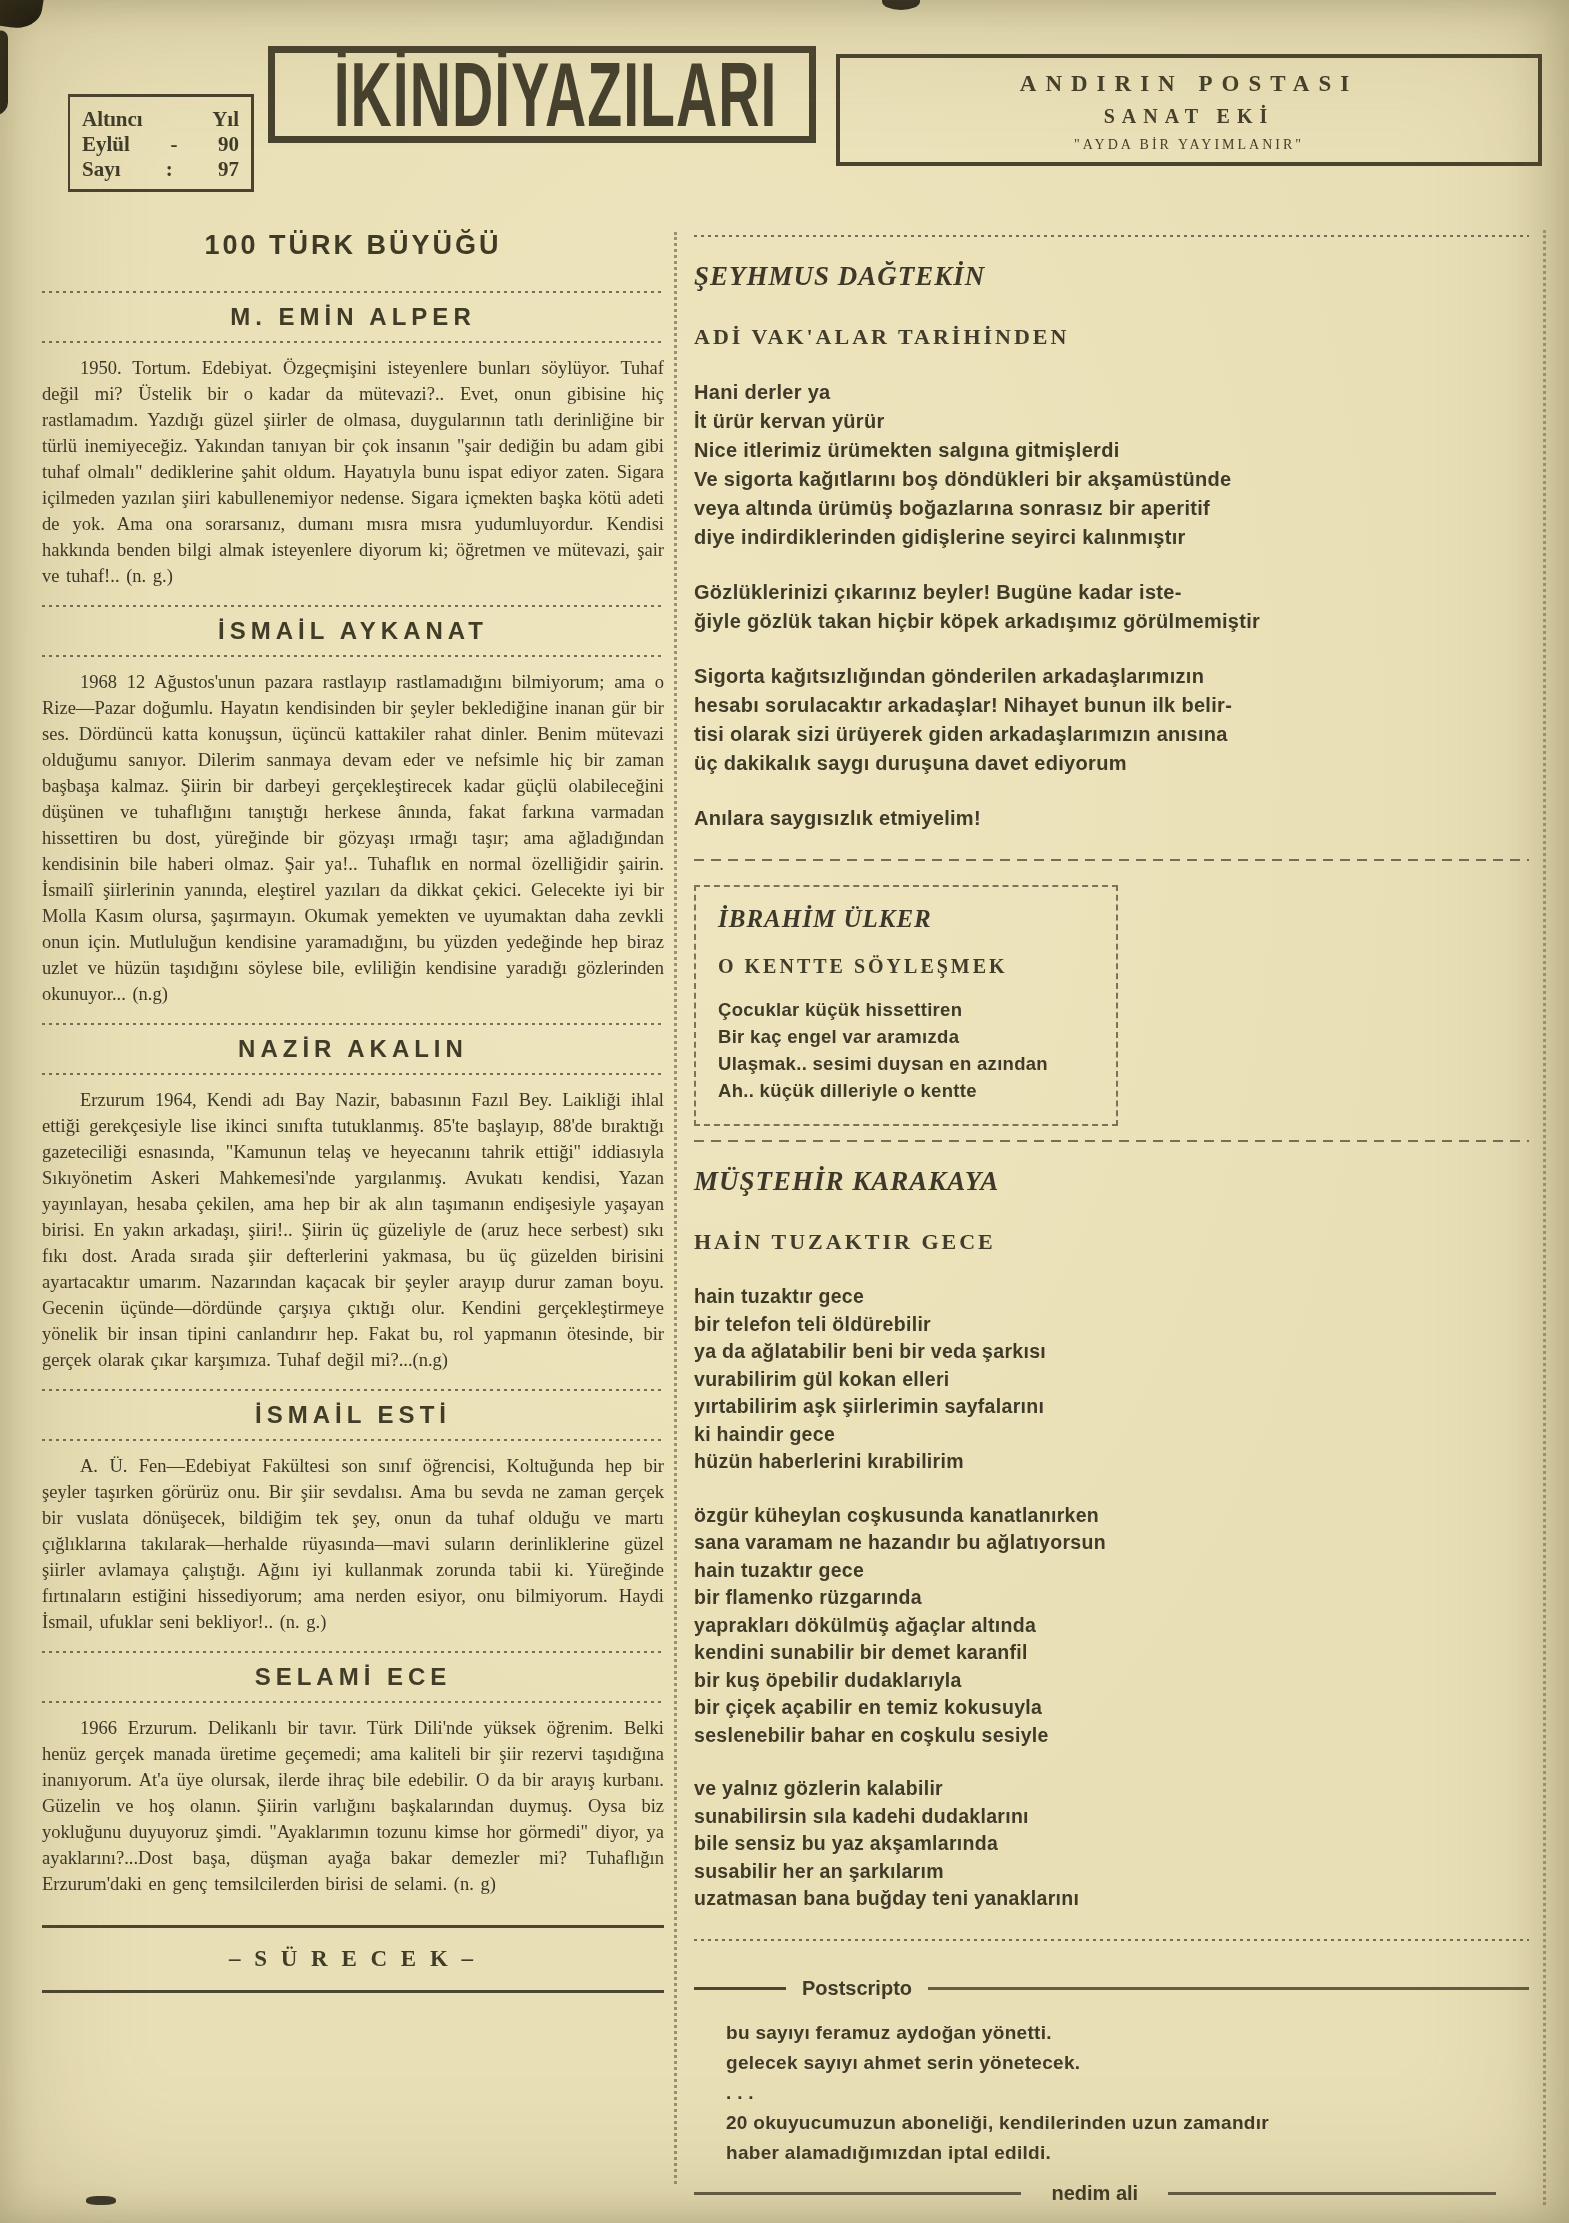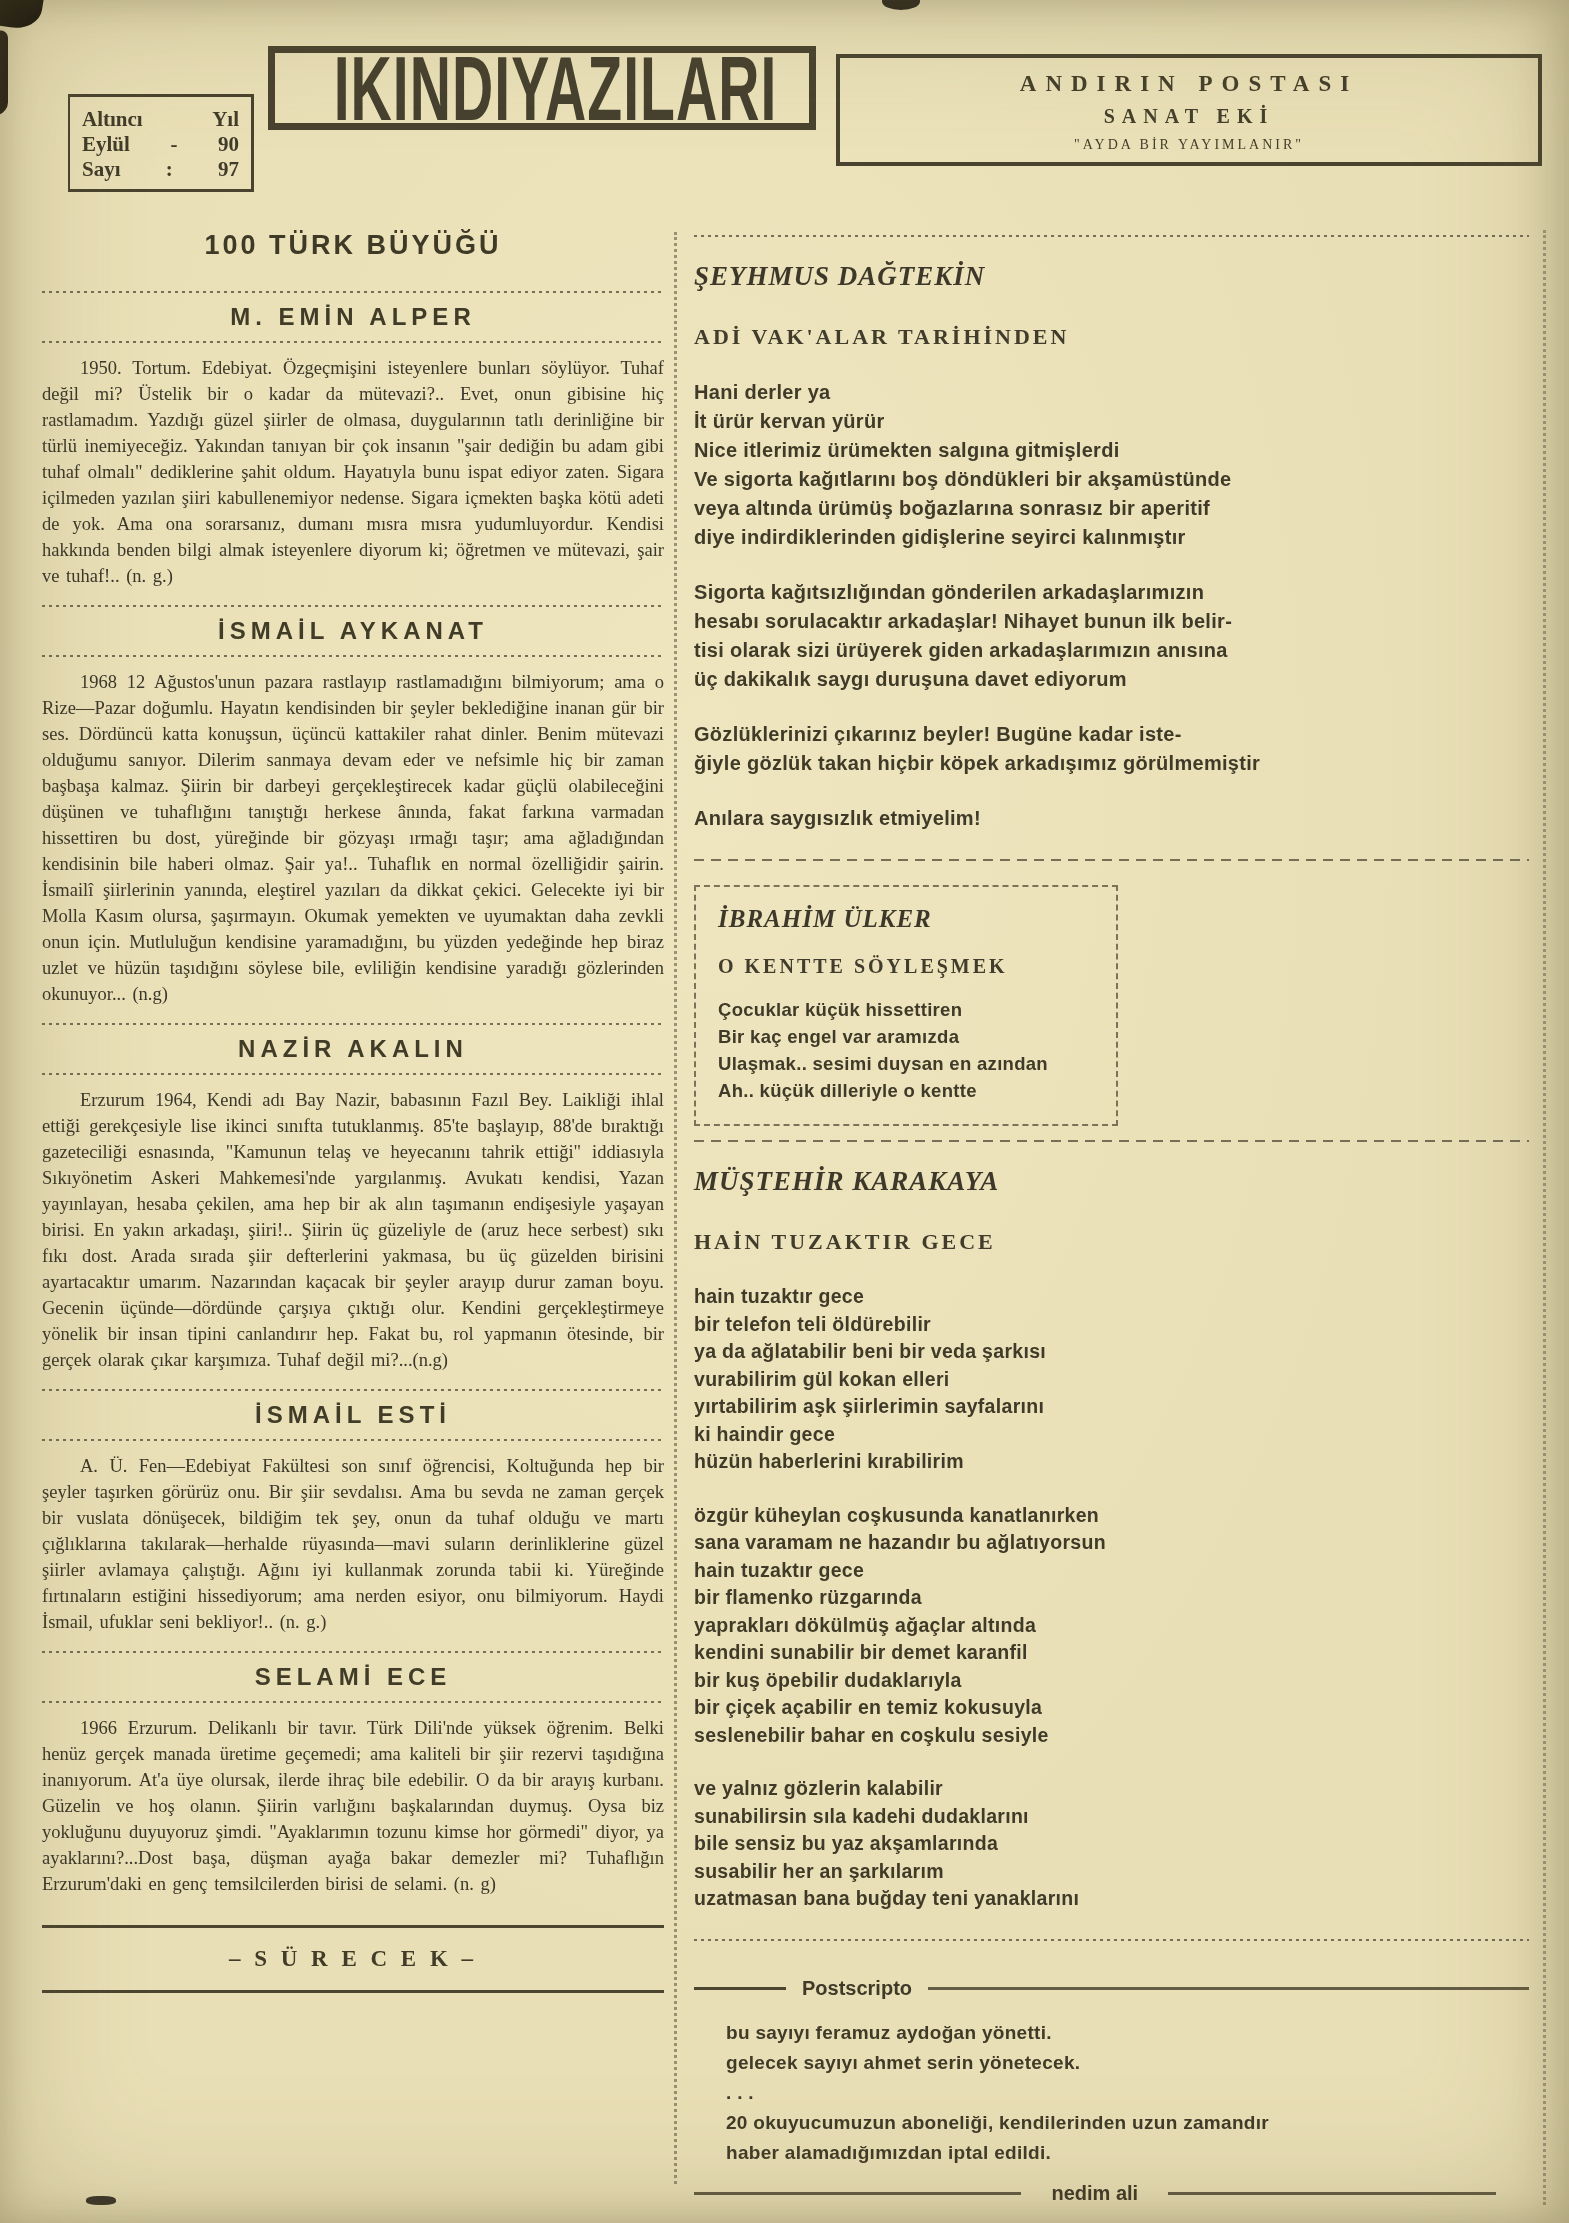--- a/index.html
+++ b/index.html
@@ -25,21 +25,21 @@
 
   
   .issue-box{
     position:absolute; left:68px; top:94px; width:186px; height:98px;
     border:3px solid #49432f; border-left-width:2px; padding:10px 12px 8px;
     font-weight:bold; font-size:21px; color:#413c2a;
     display:flex; flex-direction:column; justify-content:space-between; box-sizing:border-box;
   }
   .issue-line{display:flex; justify-content:space-between;}
   .logo-box{
-    position:absolute; left:268px; top:46px; width:548px; height:84px;
+    position:absolute; left:268px; top:46px; width:548px; height:97px;
     border:7px solid #49432f; box-sizing:border-box;
     display:flex; align-items:center; justify-content:center; overflow:hidden;padding-left:28px;
   }
   .logo-text{
     font-family:"Liberation Sans", sans-serif; font-weight:bold;
     font-size:56px; letter-spacing:1px; color:#46412f;
     transform:scaleY(1.62) scaleX(1.02); white-space:nowrap;
   }
   .pub-box{
     position:absolute; left:836px; top:54px; width:706px; height:112px;
@@ -193,28 +193,28 @@
       <h4 class="poem-title">ADİ VAK'ALAR TARİHİNDEN</h4>
       <div class="stanza">
           <div class="pline">Hani derler ya</div>
           <div class="pline">İt ürür kervan yürür</div>
           <div class="pline">Nice itlerimiz ürümekten salgına gitmişlerdi</div>
           <div class="pline">Ve sigorta kağıtlarını boş döndükleri bir akşamüstünde</div>
           <div class="pline">veya altında ürümüş boğazlarına sonrasız bir aperitif</div>
           <div class="pline">diye indirdiklerinden gidişlerine seyirci kalınmıştır</div>
         </div>
       <div class="stanza">
+          <div class="pline">Gözlüklerinizi çıkarınız beyler! Bugüne kadar iste-</div>
+          <div class="pline">ğiyle gözlük takan hiçbir köpek arkadışımız görülmemiştir</div>
+        </div>
+      <div class="stanza">
           <div class="pline">Sigorta kağıtsızlığından gönderilen arkadaşlarımızın</div>
           <div class="pline">hesabı sorulacaktır arkadaşlar! Nihayet bunun ilk belir-</div>
           <div class="pline">tisi olarak sizi ürüyerek giden arkadaşlarımızın anısına</div>
           <div class="pline">üç dakikalık saygı duruşuna davet ediyorum</div>
-        </div>
-      <div class="stanza">
-          <div class="pline">Gözlüklerinizi çıkarınız beyler! Bugüne kadar iste-</div>
-          <div class="pline">ğiyle gözlük takan hiçbir köpek arkadışımız görülmemiştir</div>
         </div>
       <div class="stanza">
           <div class="pline">Anılara saygısızlık etmiyelim!</div>
         </div>
     </section>
 
     <div class="rule-dash"></div>
 
     <section class="ulker-box">
       <h3 class="author-name">İBRAHİM ÜLKER</h3>

